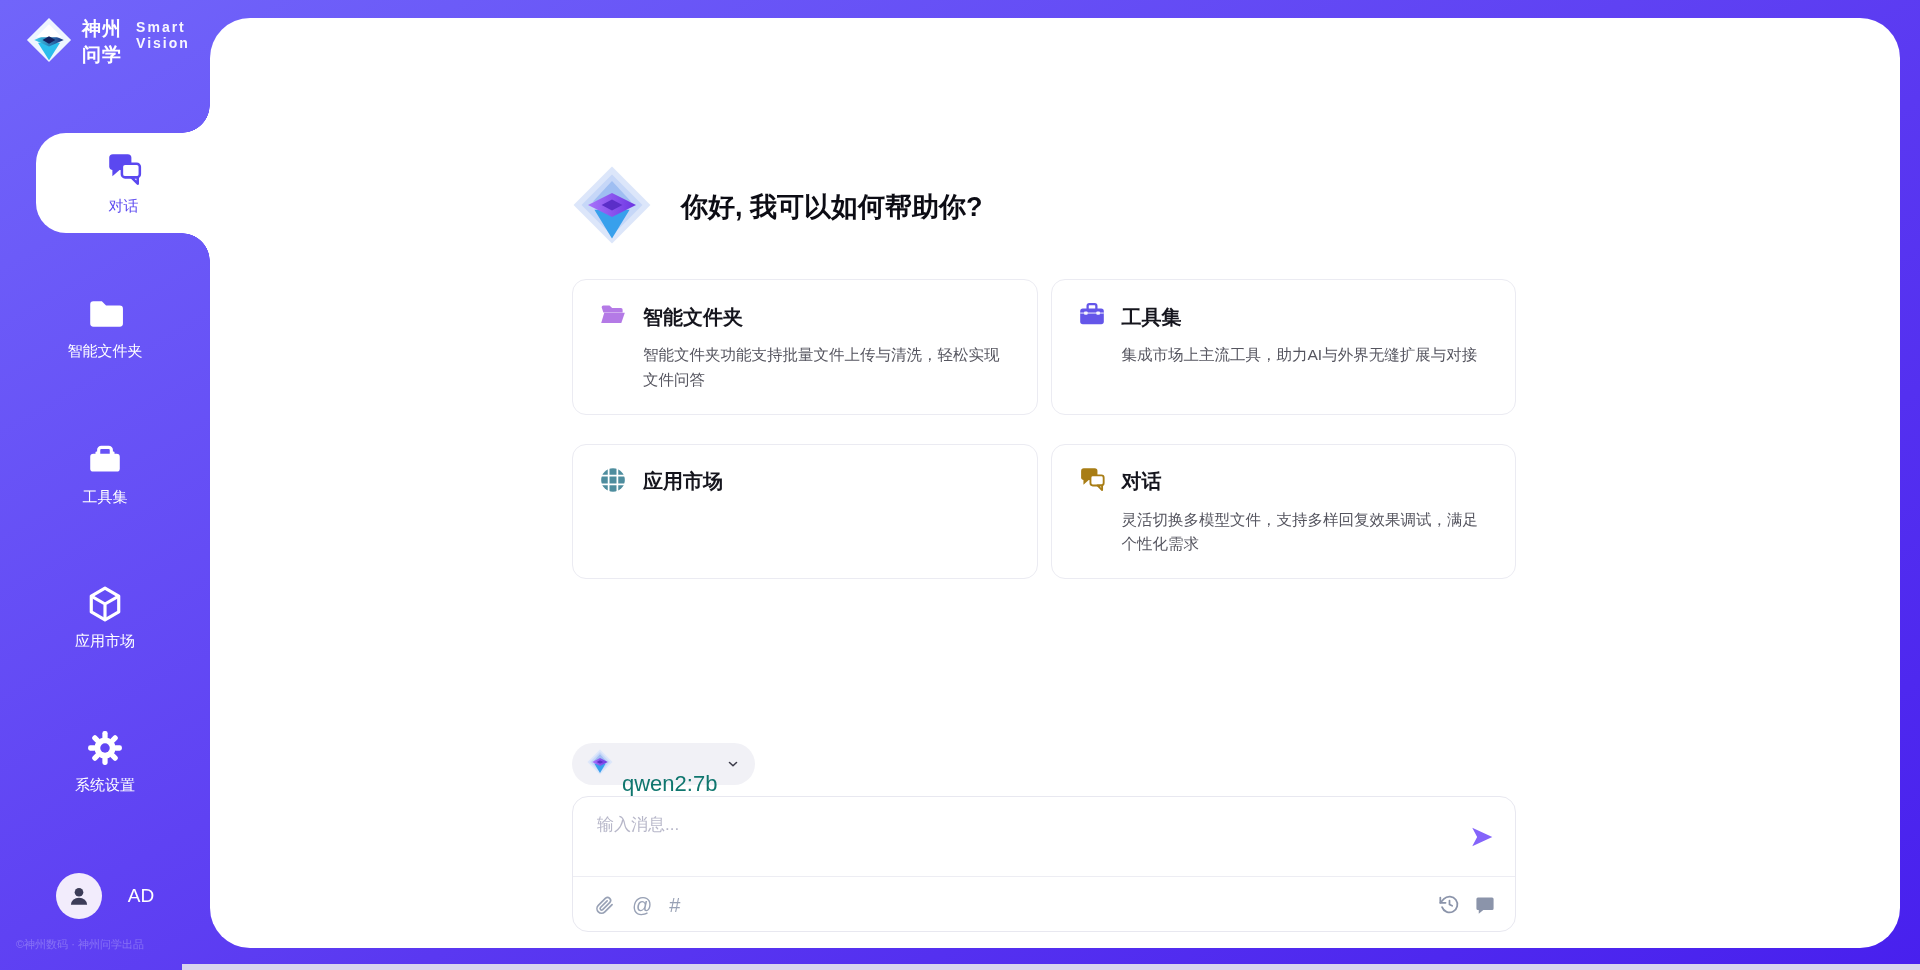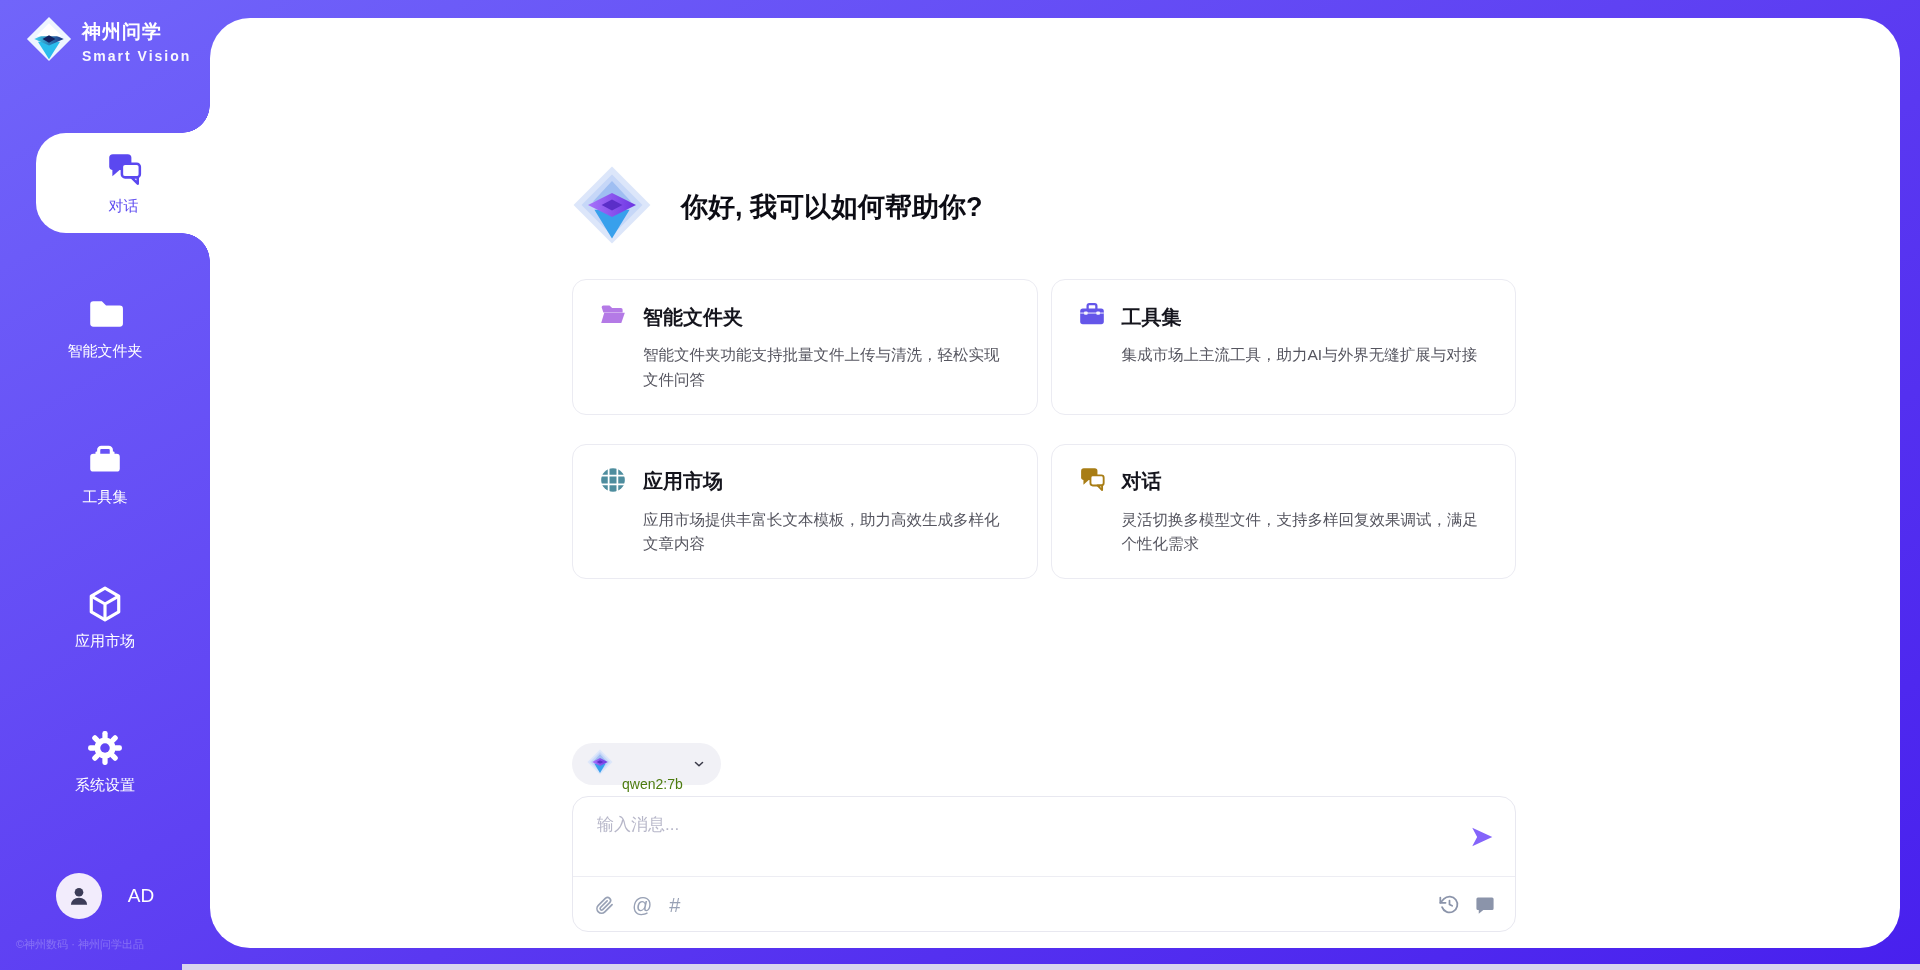--- a/index.html
+++ b/index.html
@@ -5,21 +5,21 @@
   html,body{margin:0;padding:0;}
   body{font-family:"Liberation Sans","DejaVu Sans",sans-serif;}
   .page{position:relative;width:1920px;height:970px;overflow:hidden;
         background:linear-gradient(150deg,#7165fa 0%,#5a38f1 58%,#4820ee 100%);}
   .bottom-strip{position:absolute;left:182px;right:0;bottom:0;height:6px;background:#d8d4ee;}
   .panel{position:absolute;left:210px;top:18px;right:20px;bottom:22px;background:#fff;border-radius:40px;}
 
   
   .sidebar{position:absolute;left:0;top:0;width:210px;height:100%;}
   .brand{position:absolute;top:16px;left:26px;display:flex;align-items:center;gap:10px;}
-  .brand-text{display:flex;flex-direction:column;color:#fff;}
+  .brand-text{display:flex;color:#fff;}
   .brand-name{font-size:19px;font-weight:bold;letter-spacing:1px;}
   .brand-sub{font-size:14px;letter-spacing:2px;margin-top:3px;opacity:.95;font-weight:bold;}
 
   .nav-tab{position:absolute;top:133px;left:36px;width:175px;height:100px;background:#fff;
            border-radius:30px 0 0 30px;display:flex;flex-direction:column;align-items:center;
            justify-content:center;gap:8px;color:#5b48f0;cursor:pointer;z-index:2;}
   .nav-tab::before{content:'';position:absolute;top:-28px;right:1px;width:28px;height:28px;
            background:radial-gradient(circle at 0 0,rgba(0,0,0,0) 27.5px,#fff 28px);}
   .nav-tab::after{content:'';position:absolute;bottom:-28px;right:1px;width:28px;height:28px;
            background:radial-gradient(circle at 0 100%,rgba(0,0,0,0) 27.5px,#fff 28px);}
@@ -42,21 +42,21 @@
 
   .cards{margin-top:30px;display:grid;grid-template-columns:1fr 1fr;column-gap:13px;row-gap:29px;}
   .card{box-sizing:border-box;min-height:124px;background:#fff;border:1px solid #ebebf2;
         border-radius:14px;padding:21px 26px;cursor:pointer;}
   .card-head{display:flex;align-items:center;gap:16px;}
   .card-title{font-size:20px;font-weight:bold;color:#15151d;}
   .card-desc{margin:10px 0 0 44px;font-size:15.5px;line-height:1.6;color:#55555f;}
 
   .model-chip{margin-top:164px;display:inline-flex;align-items:center;gap:9px;height:42px;
         padding:0 15px;background:#f1f1f6;border-radius:21px;cursor:pointer;}
-  .model-name{font-size:14px;color:#4d7c0f;margin-top:40px;}
+  .model-name{font-size:22px;color:#0f766e;margin-top:40px;}
   .chevron{color:#3a3a48;display:flex;}
 
   .composer{position:relative;margin-top:11px;box-sizing:border-box;width:944px;height:136px;
         background:#fff;border:1.5px solid #e8e8f0;border-radius:16px;padding-left:47px;}
   .composer textarea{position:absolute;left:22px;top:14px;width:850px;height:58px;border:none;
         outline:none;resize:none;font-family:inherit;font-size:17px;color:#222;background:transparent;}
   .composer textarea::placeholder{color:#b7b7c9;}
   .send-btn{position:absolute;right:20px;top:27px;color:#8464fa;cursor:pointer;display:flex;}
   .composer-divider{position:absolute;left:0;right:0;top:79px;border-top:1px solid #ededf3;}
   .tools-left{position:absolute;left:22px;bottom:16px;display:flex;align-items:center;gap:17px;color:#98a1b5;}
@@ -247,21 +247,20 @@
                   <rect x="12" y="12" width="8" height="8"></rect>
                   <rect x="22" y="12" width="8" height="8"></rect>
                 <rect x="2" y="22" width="8" height="8"></rect>
                   <rect x="12" y="22" width="8" height="8"></rect>
                   <rect x="22" y="22" width="8" height="8"></rect>
               </g>
             </svg>
           </span>
           <span class="card-title">应用市场</span>
         </div>
-        <div class="card-desc">应用市场提供丰富长文本模板，助力高效生成多样化文章内容</div>
       </div>
 
       <div class="card">
         <div class="card-head">
           <span style="color: rgb(168, 125, 21);">
             <svg width="28" height="28" viewBox="0 0 36 36" fill="currentColor">
               <rect x="4" y="3" width="21" height="15" rx="3.5"></rect>
               <path d="M7 16 v8 l9 -8 z"></path>
               <rect x="16" y="12" width="17" height="13" rx="3" fill="#fff" stroke="currentColor" stroke-width="2.4"></rect>
               <path d="M25 25 h6 v6 z" fill="#fff" stroke="currentColor" stroke-width="2.4" stroke-linejoin="round"></path>

